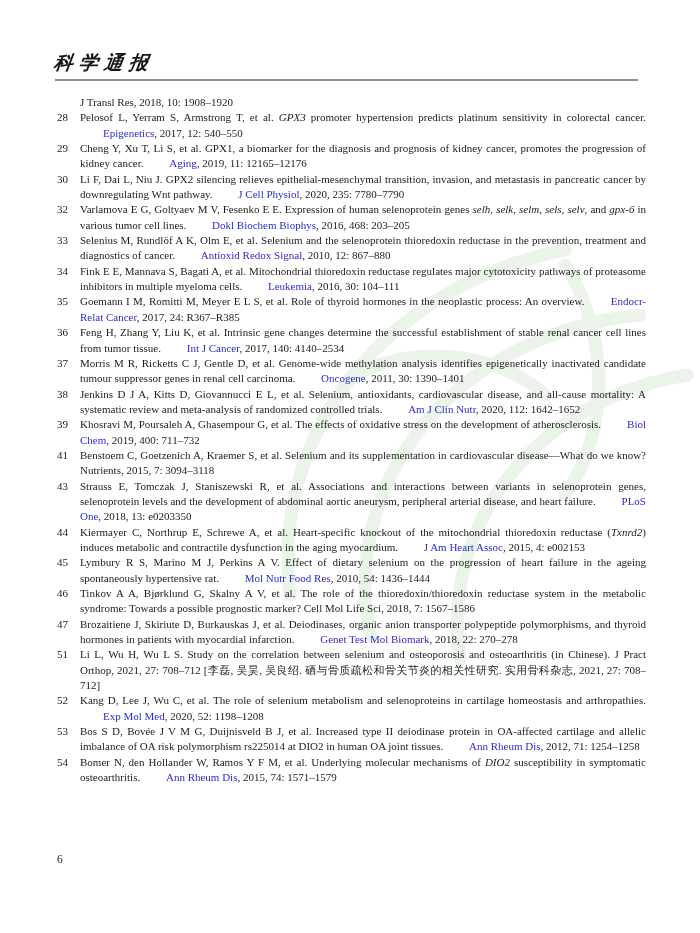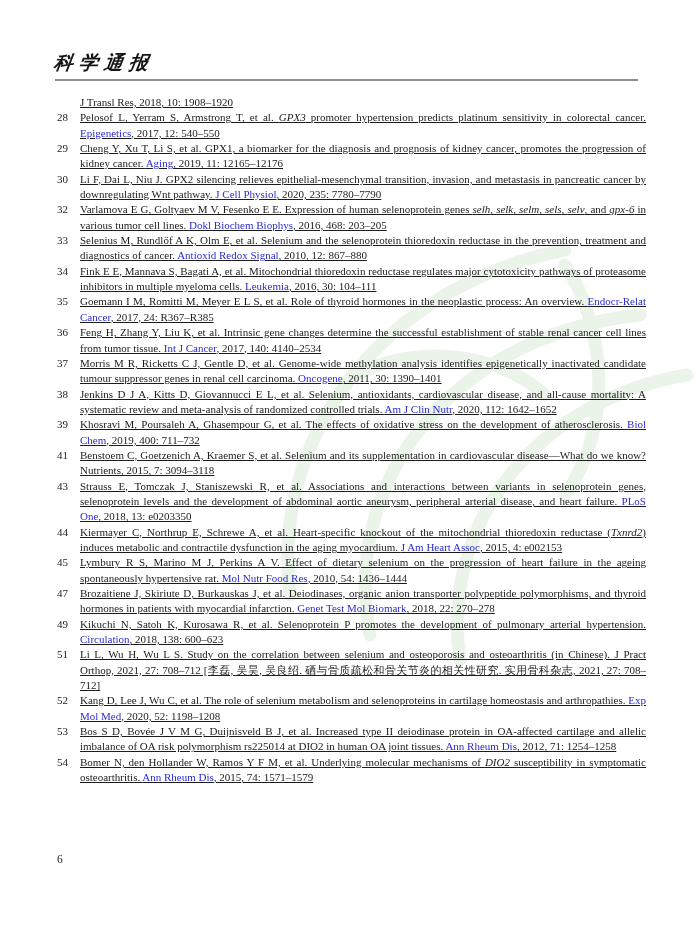--- a/index.html
+++ b/index.html
@@ -26,22 +26,22 @@
     position:absolute; left:235px; top:165px;
     width:465px; height:510px;
     opacity:.55; pointer-events:none;
   }
   .refs {
     position:absolute; left:57px; top:95px; width:589px;
     font-size:11px; line-height:15.35px;
   }
   .ref-row { display:flex; }
   .ref-num { flex:0 0 23px; }
-  .ref-txt { flex:1 1 auto; text-align:justify;text-decoration:underline; }
-  .seg-l { color:var(--link-color,#2b2bd0); cursor:pointer; }
+  .ref-txt { flex:1 1 auto; text-align:justify; }
+  .seg-l { color:var(--link-color,#2b2bd0); cursor:pointer;margin-left:23px; }
   .seg-i { font-style:italic; }
   .pagenum {
     position:absolute; left:57px; top:853px;
     font-size:11.5px; color:#1c1c1c;
   }
 </style>
 </head>
 <body>
 
 <svg class="watermark" viewBox="0 0 465 510" aria-hidden="true">
@@ -116,26 +116,26 @@
     </div>
     <div class="ref-row">
       <span class="ref-num">44</span>
       <span class="ref-txt"><span>Kiermayer C, Northrup E, Schrewe A, et al. Heart-specific knockout of the mitochondrial thioredoxin reductase (</span><span class="seg-i">Txnrd2</span><span>) induces metabolic and contractile dysfunction in the aging myocardium. </span><span class="seg-l">J Am Heart Assoc</span><span>, 2015, 4: e002153</span></span>
     </div>
     <div class="ref-row">
       <span class="ref-num">45</span>
       <span class="ref-txt"><span>Lymbury R S, Marino M J, Perkins A V. Effect of dietary selenium on the progression of heart failure in the ageing spontaneously hypertensive rat. </span><span class="seg-l">Mol Nutr Food Res</span><span>, 2010, 54: 1436–1444</span></span>
     </div>
     <div class="ref-row">
+      <span class="ref-num">46</span>
+      <span class="ref-txt"><span>Tinkov A A, Bjørklund G, Skalny A V, et al. The role of the thioredoxin/thioredoxin reductase system in the metabolic syndrome: Towards a possible prognostic marker? Cell Mol Life Sci, 2018, 7: 1567–1586</span></span>
+    </div>
+    <div class="ref-row">
       <span class="ref-num">47</span>
       <span class="ref-txt"><span>Brozaitiene J, Skiriute D, Burkauskas J, et al. Deiodinases, organic anion transporter polypeptide polymorphisms, and thyroid hormones in patients with myocardial infarction. </span><span class="seg-l">Genet Test Mol Biomark</span><span>, 2018, 22: 270–278</span></span>
-    </div>
-    <div class="ref-row">
-      <span class="ref-num">49</span>
-      <span class="ref-txt"><span>Kikuchi N, Satoh K, Kurosawa R, et al. Selenoprotein P promotes the development of pulmonary arterial hypertension. </span><span class="seg-l">Circulation</span><span>, 2018, 138: 600–623</span></span>
     </div>
     <div class="ref-row">
       <span class="ref-num">51</span>
       <span class="ref-txt"><span>Li L, Wu H, Wu L S. Study on the correlation between selenium and osteoporosis and osteoarthritis (in Chinese). J Pract Orthop, 2021, 27: 708–712 [李磊, 吴昊, 吴良绍. 硒与骨质疏松和骨关节炎的相关性研究. 实用骨科杂志, 2021, 27: 708–712]</span></span>
     </div>
     <div class="ref-row">
       <span class="ref-num">52</span>
       <span class="ref-txt"><span>Kang D, Lee J, Wu C, et al. The role of selenium metabolism and selenoproteins in cartilage homeostasis and arthropathies. </span><span class="seg-l">Exp Mol Med</span><span>, 2020, 52: 1198–1208</span></span>
     </div>
     <div class="ref-row">

